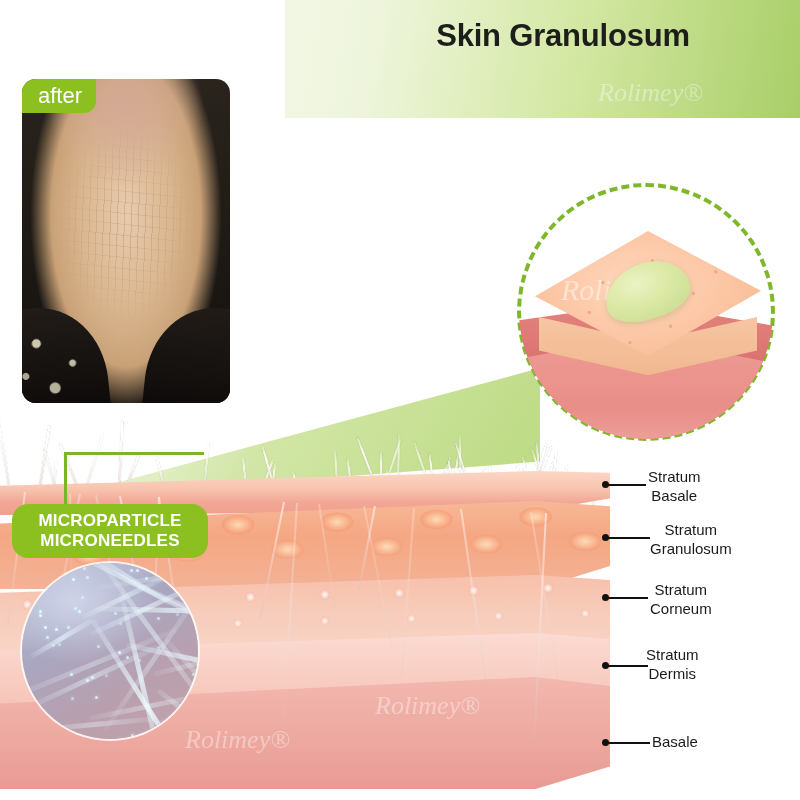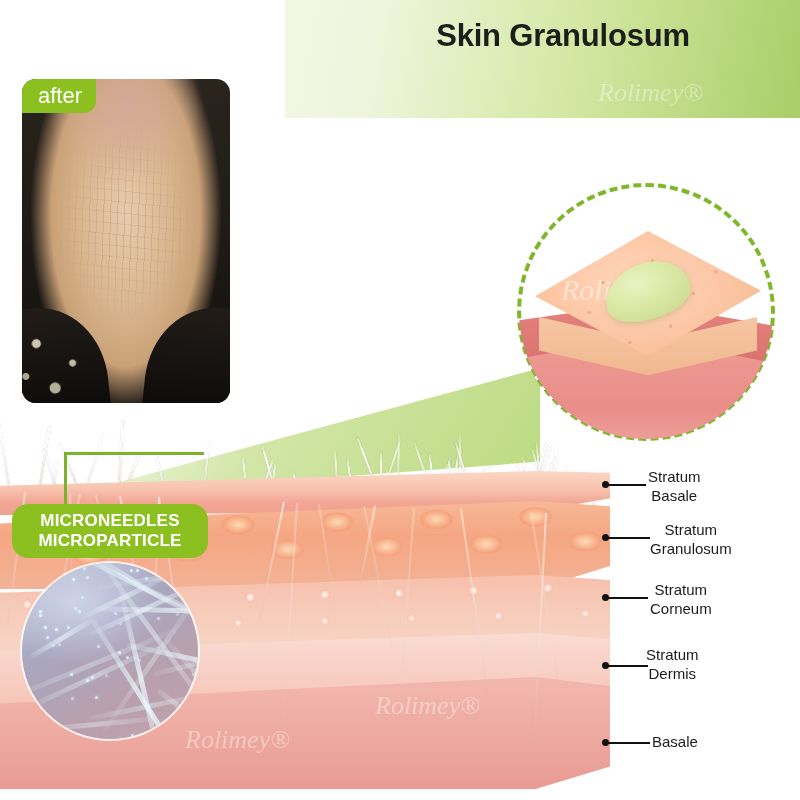--- a/index.html
+++ b/index.html
@@ -389,22 +389,22 @@
         <div class="deep-needle" style="left: 373.65px; top: 80.946px; height: 84.7565px; transform: rotate(10.8deg); opacity: 0.64;"></div>
         <div class="deep-needle" style="left: 158.012px; top: 72.3205px; height: 152.555px; transform: rotate(2.3deg); opacity: 0.49;"></div>
         <div class="deep-needle" style="left: 362.61px; top: 80.5044px; height: 144.902px; transform: rotate(-11.2deg); opacity: 0.3;"></div>
         <div class="deep-needle" style="left: 94.9123px; top: 69.7965px; height: 166.607px; transform: rotate(-11.4deg); opacity: 0.31;"></div>
         <div class="deep-needle" style="left: 296.056px; top: 77.8422px; height: 227.328px; transform: rotate(3.5deg); opacity: 0.37;"></div>
       </div>
   </div>
 
   <div class="mp-bracket"></div>
   <div class="mp-badge">
+    <span>MICROPARTICLE</span>
     <span>MICRONEEDLES</span>
-    <span>MICROPARTICLE</span>
   </div>
   <div class="mp-inset" id="inset">
       <div class="fiber" style="left: -24.6881px; top: 173.06px; width: 114.444px; transform: rotate(15deg); opacity: 0.95;"></div>
       <div class="fiber" style="left: 101.979px; top: 99.1341px; width: 189.061px; transform: rotate(12.1deg); opacity: 0.93;"></div>
       <div class="fiber" style="left: 100.53px; top: 64.1081px; width: 222.8px; transform: rotate(24.8deg); opacity: 0.82;"></div>
       <div class="fiber" style="left: 128.115px; top: 2.76096px; width: 174.913px; transform: rotate(-8.1deg); opacity: 0.68;"></div>
       <div class="fiber" style="left: 126.081px; top: 51.0129px; width: 140.227px; transform: rotate(65.9deg); opacity: 0.61;"></div>
       <div class="fiber" style="left: 7.09992px; top: 20.2517px; width: 217.878px; transform: rotate(27.1deg); opacity: 0.62;"></div>
       <div class="fiber" style="left: 62.9541px; top: 42.9588px; width: 122.096px; transform: rotate(-24.9deg); opacity: 0.63;"></div>
       <div class="fiber" style="left: 29.134px; top: 114.894px; width: 180.925px; transform: rotate(76.9deg); opacity: 0.81;"></div>

